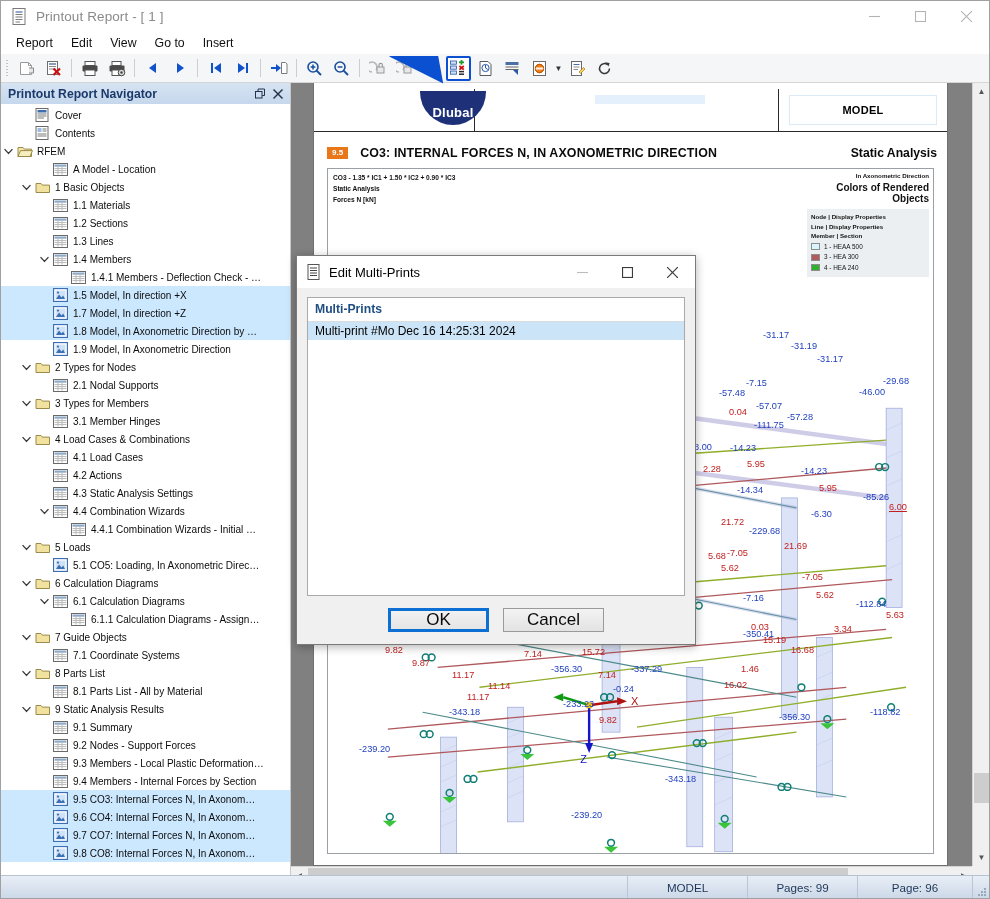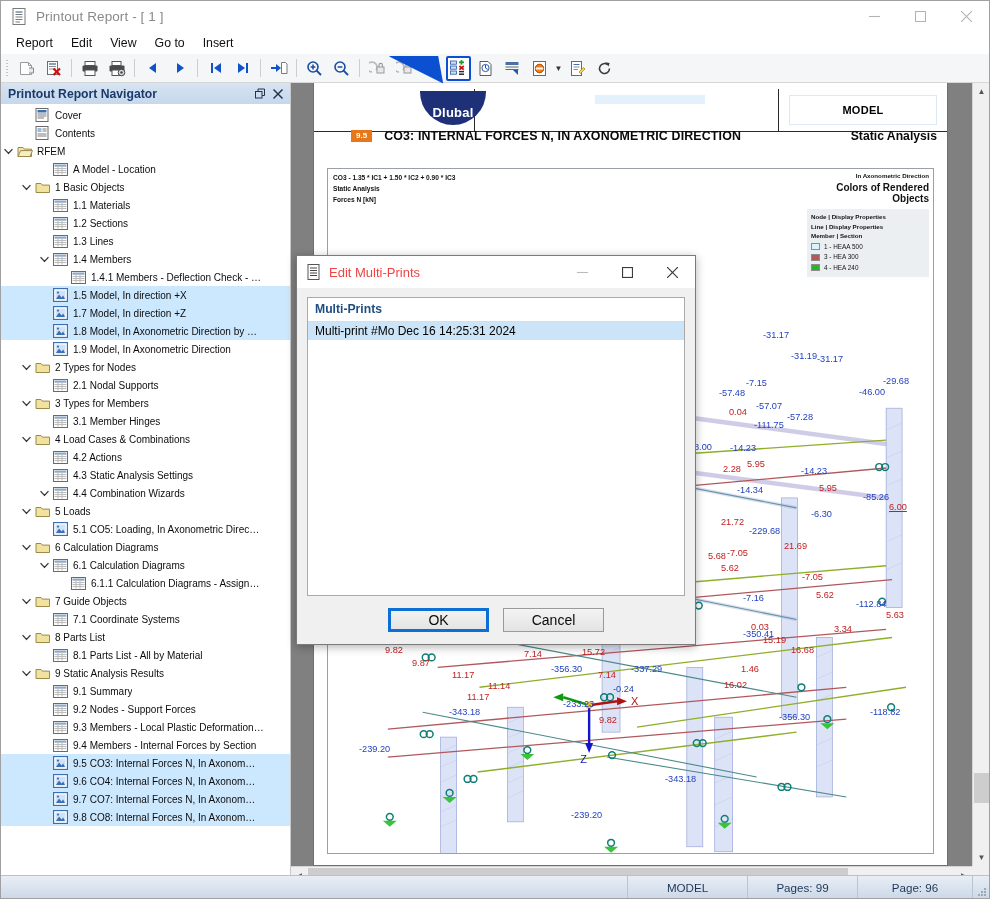--- a/index.html
+++ b/index.html
@@ -225,23 +225,23 @@
     display: flex; align-items: center; justify-content: center;
     font-weight: bold; font-size: 11px; color: #000;
     letter-spacing: .3px;
   }
   .pg-hr {
     position: absolute; left: 0; top: 48px;
     width: 100%; height: 1px; background: #2a2a2a;
   }
 
   .sec-title-row {
-    position: absolute; left: 13px; top: 46px;
+    position: absolute; left: 13px; top: 63px;
     right: 10px;
-    display: flex; align-items: center; margin-left: 24px;
+    display: flex; align-items: center;
   }
   .sec-num {
     background: #e8771a;
     color: #fff;
     font-weight: bold;
     font-size: 8px;
     padding: 2px 5px 2px 5px;
     margin-right: 12px;
     line-height: 1;
   }
@@ -358,21 +358,21 @@
     z-index: 50;
     display: flex; flex-direction: column;
   }
   .dlg-title {
     height: 32px;
     background: #ffffff;
     display: flex; align-items: center;
     position: relative;
   }
   .dlg-title .dicon { margin-left: 10px; margin-right: 8px; display: flex; }
-  .dlg-title .dtext { font-size: 13px; color: #ef4444; }
+  .dlg-title .dtext { font-size: 13px; color: #000000; }
   .dlg-wbtns { position: absolute; right: 0; top: 0; display: flex; }
   .dlg-wbtn {
     width: 45px; height: 32px;
     display: flex; align-items: center; justify-content: center;
     color: #3b3b3b;
   }
   .dlg-wbtn.min { color: #bcbcbc; }
 
   .dlg-body { flex: 1; padding: 9px 10px 0 10px; }
   .listbox {
@@ -398,21 +398,21 @@
 
   .dlg-foot {
     height: 48px;
     display: flex; align-items: center; justify-content: center;
     gap: 14px;
   }
   .btn {
     width: 101px; height: 24px;
     background: linear-gradient(to bottom,#f3f3f3,#e3e3e3);
     border: 1px solid #9a9a9a;
-    font-size: 14px;
+    font-size: 17px;
     color: #0a0a0a;
     display: flex; align-items: center; justify-content: center;
   }
   .btn.default { outline: 2px solid #0b6fd4; outline-offset: -3px; border-color: #0b6fd4; }
 
   
   .statusbar {
     position: absolute; left: 0; bottom: 0;
     width: 988px; height: 23px;
     background: linear-gradient(to bottom, #e8eef6, #cdd9e8);
@@ -973,20 +973,37 @@
                 <rect x="1.5" y="1.5" width="12" height="2.2" fill="#8fa9c8"></rect>
                 <g stroke="#b9b9b9">
                   <line x1="1.5" y1="5.6" x2="13.5" y2="5.6"></line>
                   <line x1="1.5" y1="7.6" x2="13.5" y2="7.6"></line>
                   <line x1="1.5" y1="9.6" x2="13.5" y2="9.6"></line>
                   <line x1="5" y1="4" x2="5" y2="11.5"></line>
                   <line x1="9" y1="4" x2="9" y2="11.5"></line>
                 </g>
               </svg>
             </span>
+            <span class="tlabel">4.1 Load Cases</span>
+          </div>
+          <div class="tnode">
+            <span class="tw" style="margin-left: 36px;"></span>
+            <span class="ticon">
+              <svg width="15" height="13" viewBox="0 0 15 13">
+                <rect x="0.5" y="0.5" width="14" height="12" fill="#fff" stroke="#6a6a6a"></rect>
+                <rect x="1.5" y="1.5" width="12" height="2.2" fill="#8fa9c8"></rect>
+                <g stroke="#b9b9b9">
+                  <line x1="1.5" y1="5.6" x2="13.5" y2="5.6"></line>
+                  <line x1="1.5" y1="7.6" x2="13.5" y2="7.6"></line>
+                  <line x1="1.5" y1="9.6" x2="13.5" y2="9.6"></line>
+                  <line x1="5" y1="4" x2="5" y2="11.5"></line>
+                  <line x1="9" y1="4" x2="9" y2="11.5"></line>
+                </g>
+              </svg>
+            </span>
             <span class="tlabel">4.2 Actions</span>
           </div>
           <div class="tnode">
             <span class="tw" style="margin-left: 36px;"></span>
             <span class="ticon">
               <svg width="15" height="13" viewBox="0 0 15 13">
                 <rect x="0.5" y="0.5" width="14" height="12" fill="#fff" stroke="#6a6a6a"></rect>
                 <rect x="1.5" y="1.5" width="12" height="2.2" fill="#8fa9c8"></rect>
                 <g stroke="#b9b9b9">
                   <line x1="1.5" y1="5.6" x2="13.5" y2="5.6"></line>
@@ -1012,20 +1029,37 @@
                 <g stroke="#b9b9b9">
                   <line x1="1.5" y1="5.6" x2="13.5" y2="5.6"></line>
                   <line x1="1.5" y1="7.6" x2="13.5" y2="7.6"></line>
                   <line x1="1.5" y1="9.6" x2="13.5" y2="9.6"></line>
                   <line x1="5" y1="4" x2="5" y2="11.5"></line>
                   <line x1="9" y1="4" x2="9" y2="11.5"></line>
                 </g>
               </svg>
             </span>
             <span class="tlabel">4.4 Combination Wizards</span>
+          </div>
+          <div class="tnode">
+            <span class="tw" style="margin-left: 54px;"></span>
+            <span class="ticon">
+              <svg width="15" height="13" viewBox="0 0 15 13">
+                <rect x="0.5" y="0.5" width="14" height="12" fill="#fff" stroke="#6a6a6a"></rect>
+                <rect x="1.5" y="1.5" width="12" height="2.2" fill="#8fa9c8"></rect>
+                <g stroke="#b9b9b9">
+                  <line x1="1.5" y1="5.6" x2="13.5" y2="5.6"></line>
+                  <line x1="1.5" y1="7.6" x2="13.5" y2="7.6"></line>
+                  <line x1="1.5" y1="9.6" x2="13.5" y2="9.6"></line>
+                  <line x1="5" y1="4" x2="5" y2="11.5"></line>
+                  <line x1="9" y1="4" x2="9" y2="11.5"></line>
+                </g>
+              </svg>
+            </span>
+            <span class="tlabel">4.4.1 Combination Wizards - Initial …</span>
           </div>
           <div class="tnode">
             <span class="tw" style="margin-left: 18px;">
               <svg width="9" height="9" viewBox="0 0 9 9">
                 <path d="M1 2.6 L4.5 6.4 L8 2.6" fill="none" stroke="#3a3a3a" stroke-width="1.4" stroke-linecap="round" stroke-linejoin="round"></path>
               </svg>
             </span>
             <span class="ticon">
               <svg width="16" height="13" viewBox="0 0 16 13">
                 <path d="M1 2.5h5l1.3 1.6h7.2v7.4H1z" fill="#f2e2a0" stroke="#9a8b4a"></path>
@@ -1499,33 +1533,33 @@
               <path d="M-4 38 L0 48 L4 38 Z" fill="#1414c8"></path>
               <text x="-9" y="58" font-size="11" fill="#1414c8" font-family="Liberation Sans, sans-serif">Z</text>
               <line x1="0" y1="0" x2="-26" y2="-8" stroke="#0f9a12" stroke-width="2.4"></line>
               <path d="M-26 -12 L-36 -8 L-26 -4 Z" fill="#0f9a12"></path>
               <rect x="-3" y="-3" width="6" height="6" fill="#e8c21a"></rect>
             </g>
           </svg>
 
           <div id="val-layer" style="position:absolute;inset:0;pointer-events:none;">
               <div class="vlabel blue" style="left: 435px; top: 161px;">-31.17</div>
-              <div class="vlabel blue" style="left: 463px; top: 182px;">-31.19</div>
+              <div class="vlabel blue" style="left: 463px; top: 172px;">-31.19</div>
               <div class="vlabel blue" style="left: 489px; top: 185px;">-31.17</div>
               <div class="vlabel blue" style="left: 555px; top: 207px;">-29.68</div>
               <div class="vlabel blue" style="left: 531px; top: 218px;">-46.00</div>
               <div class="vlabel blue" style="left: 418px; top: 209px;">-7.15</div>
               <div class="vlabel blue" style="left: 391px; top: 219px;">-57.48</div>
               <div class="vlabel blue" style="left: 428px; top: 232px;">-57.07</div>
               <div class="vlabel red" style="left: 401px; top: 238px;">0.04</div>
               <div class="vlabel blue" style="left: 459px; top: 243px;">-57.28</div>
               <div class="vlabel blue" style="left: 426px; top: 251px;">-111.75</div>
               <div class="vlabel blue" style="left: 366px; top: 273px;">8.00</div>
               <div class="vlabel blue" style="left: 402px; top: 274px;">-14.23</div>
-              <div class="vlabel red" style="left: 395px; top: 295px;">2.28</div>
+              <div class="vlabel red" style="left: 375px; top: 295px;">2.28</div>
               <div class="vlabel red" style="left: 419px; top: 290px;">5.95</div>
               <div class="vlabel blue" style="left: 473px; top: 297px;">-14.23</div>
               <div class="vlabel blue" style="left: 409px; top: 316px;">-14.34</div>
               <div class="vlabel red" style="left: 491px; top: 314px;">5.95</div>
               <div class="vlabel blue" style="left: 535px; top: 323px;">-85.26</div>
               <div class="vlabel red" style="left: 561px; top: 333px; text-decoration: underline;">6.00</div>
               <div class="vlabel red" style="left: 393px; top: 348px;">21.72</div>
               <div class="vlabel blue" style="left: 483px; top: 340px;">-6.30</div>
               <div class="vlabel blue" style="left: 421px; top: 357px;">-229.68</div>
               <div class="vlabel red" style="left: 456px; top: 372px;">21.69</div>

